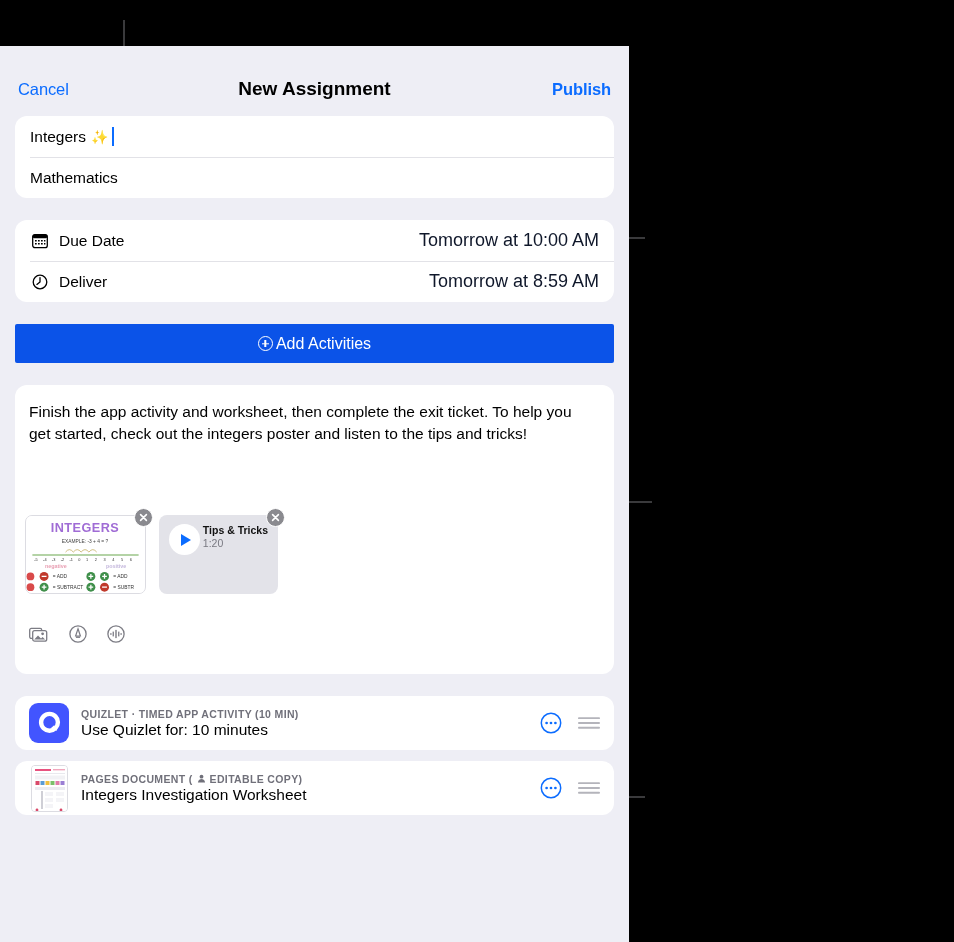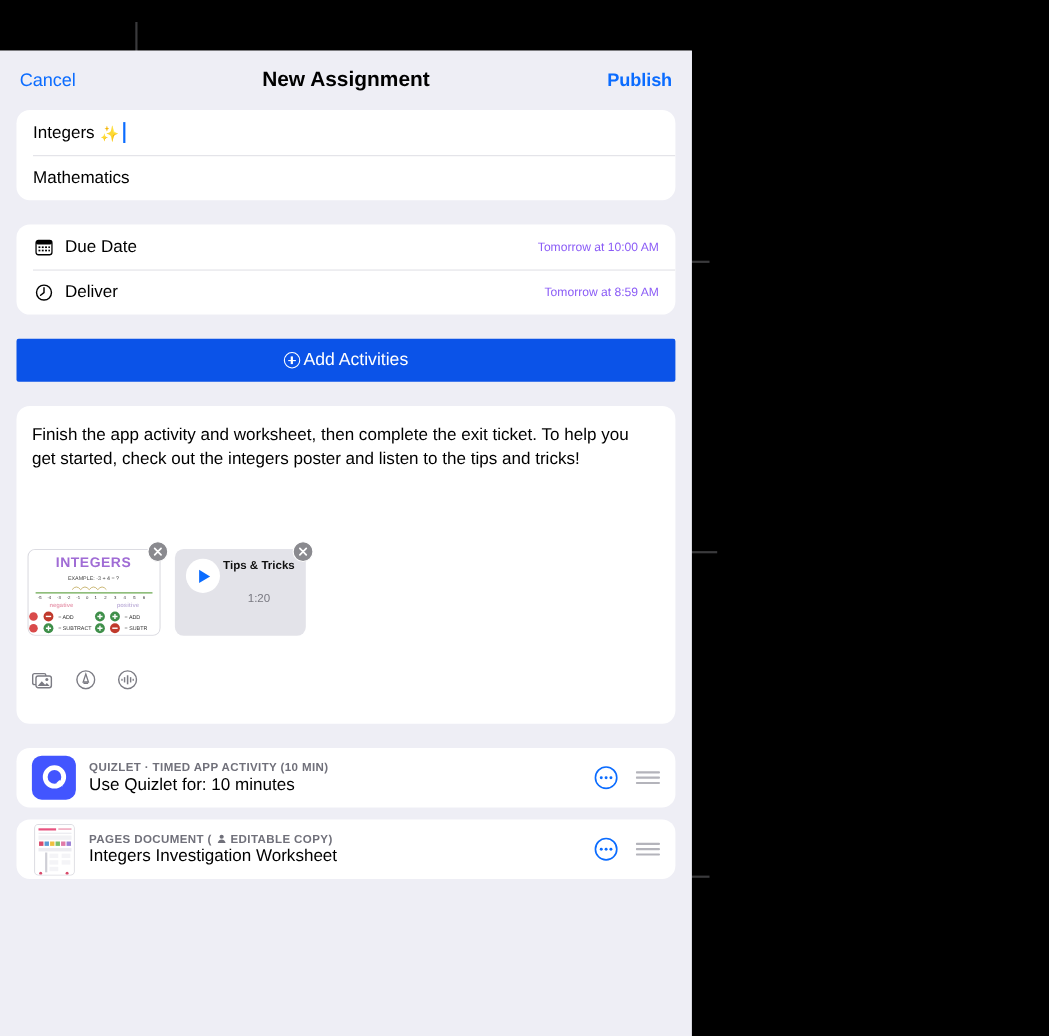--- a/index.html
+++ b/index.html
@@ -20,20 +20,21 @@
     overflow: hidden;
   }
 
   
   .navbar {
     position: relative;
     height: 54px;
     background: #eeeef5;
     display: flex; align-items: center;
     padding: 0 18px;
+    margin-top: 16px;
   }
   .nav-btn {
     font-size: 16.5px;
     color: #0b6cff;
     letter-spacing: -0.1px;
     cursor: pointer;
     background: none; border: none;
     font-family: "Liberation Sans", sans-serif;
   }
   .nav-btn.right { font-weight: bold; }
@@ -79,22 +80,22 @@
   .gap-lg { height: 22px; }
   .row-icon {
     width: 20px; height: 20px;
     margin-right: 9px;
     display: inline-flex; align-items: center; justify-content: center;
     flex: 0 0 auto;
   }
   .row-label { font-size: 15.5px; color: #000; }
   .row-value {
     margin-left: auto;
-    font-size: 11px;
-    color: #8b5cf6;
+    font-size: 18px;
+    color: #0f172a;
   }
 
   
   .add-btn {
     margin: 0 15px;
     height: 39px;
     background: #0b53e8;
     border-radius: 2px;
     display: flex; align-items: center; justify-content: center;
     gap: 3px;
@@ -164,21 +165,21 @@
     display: flex; align-items: center; justify-content: center;
   }
   .play-tri {
     width: 0; height: 0;
     border-left: 10px solid #0b6cff;
     border-top: 6.5px solid transparent;
     border-bottom: 6.5px solid transparent;
     margin-left: 3px;
   }
   .att-title { font-size: 10.5px; font-weight: bold; color: #111; }
-  .att-dur { font-size: 10.5px; color: #787880; margin-top: 18px; text-align: center; }
+  .att-dur { font-size: 10.5px; color: #787880; margin-top: 1px; }
   .close-badge {
     position: absolute; right: -7px; top: -7px;
     width: 19px; height: 19px; border-radius: 50%;
     background: #8a8a8f;
     border: 1.5px solid #fff;
     display: flex; align-items: center; justify-content: center;
     cursor: pointer;
   }
   .close-badge svg { display: block; }
 

